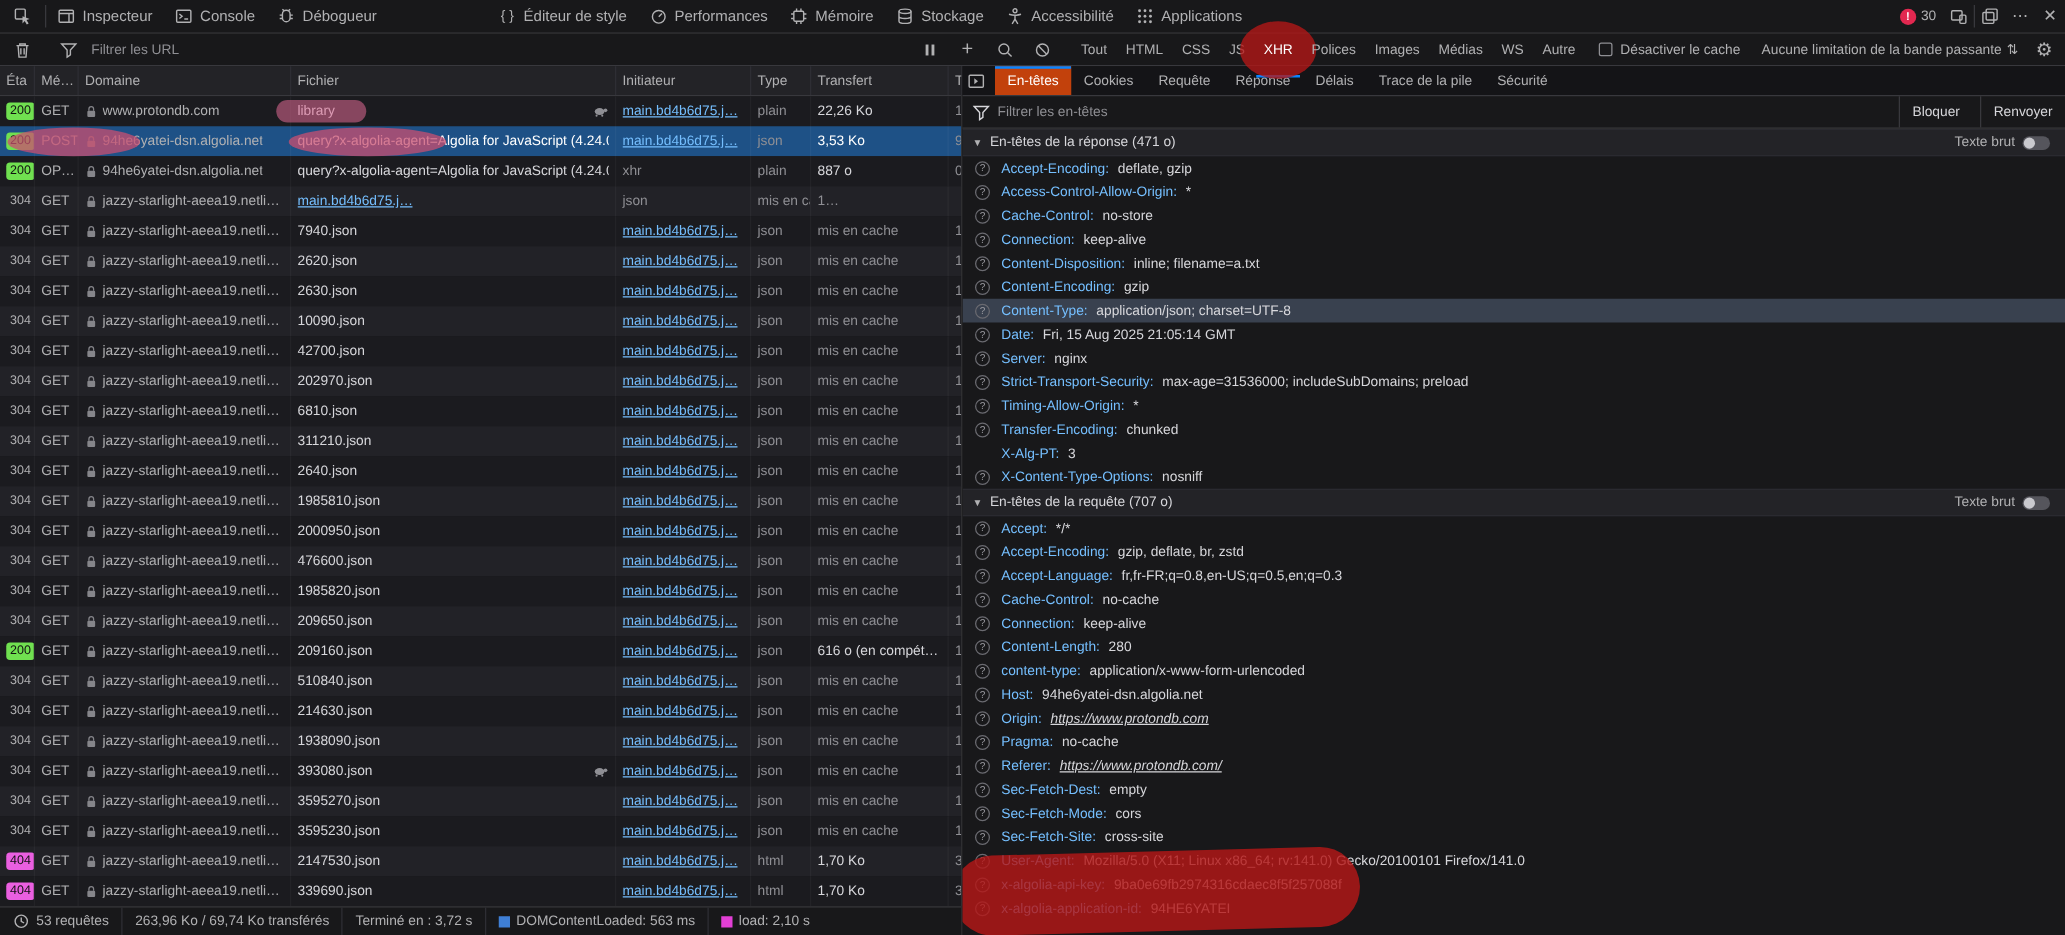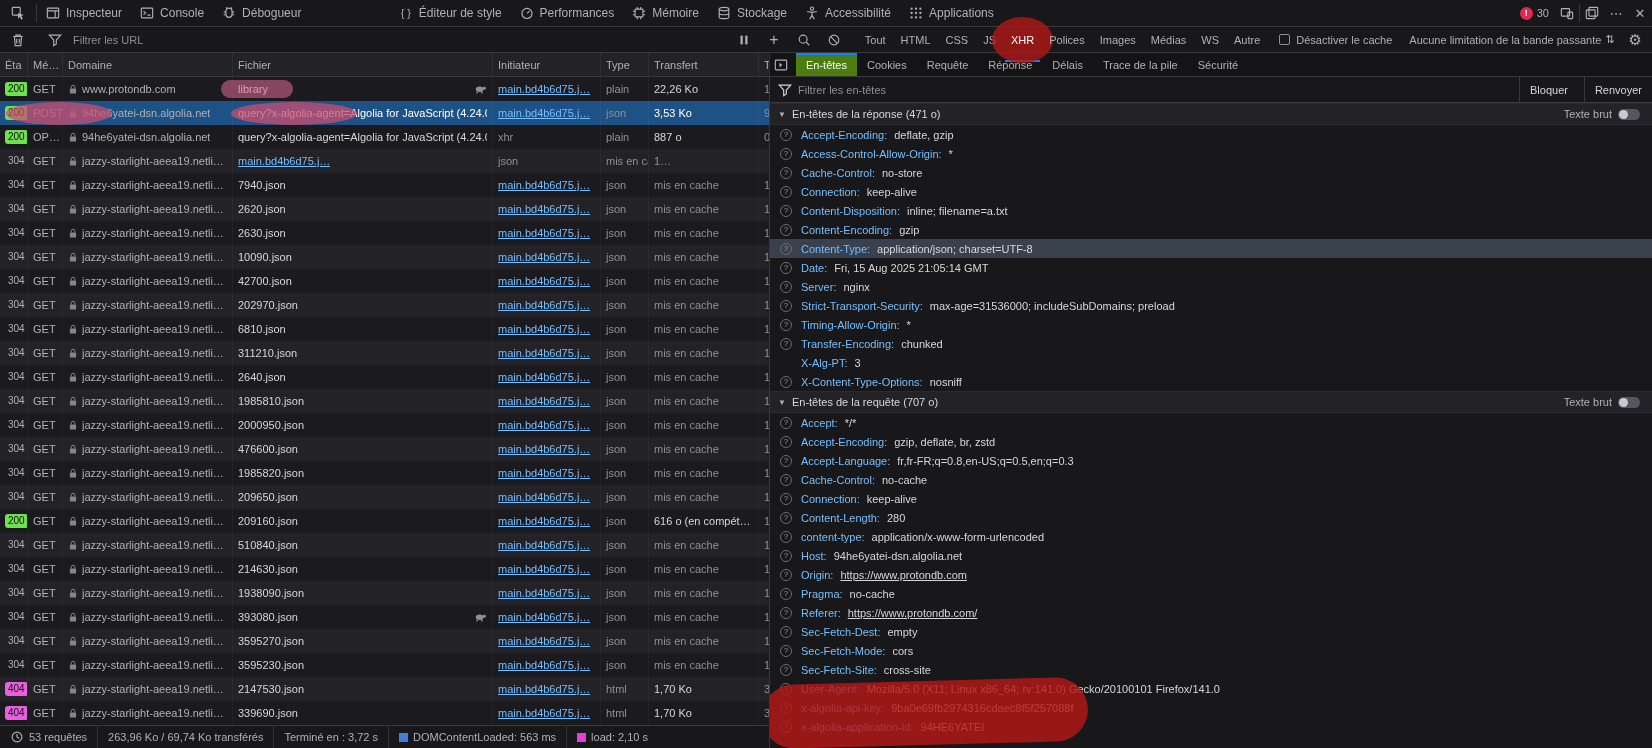--- a/index.html
+++ b/index.html
@@ -75,42 +75,42 @@
   .sb-item:last-child { border-right:none; }
   .sq { width:9px; height:9px; flex:none; }
   .sq.dcl { background:var(--dcl); }
   .sq.load { background:var(--loadc); }
 
   
   .right { flex:1; display:flex; flex-direction:column; min-width:0; min-height:0; background:#18181a; }
   .dtabs { height:24px; flex:none; background:#141417; border-bottom:1px solid #38383d; display:flex; align-items:stretch; gap:2px; padding-left:4px; }
   .panetg { display:flex; align-items:center; margin-right:6px; color:#b1b1b3; }
   .dtab { display:flex; align-items:center; padding:0 10px; color:#b1b1b3; white-space:nowrap; cursor:default; }
-  .dtab.active { color:#fff; box-shadow: inset 0 2px 0 var(--accent); background:#4d7c0f; }
+  .dtab.active { color:#fff; box-shadow: inset 0 2px 0 var(--accent); background:#c2410c; }
   .dfilter { height:26px; flex:none; border-bottom:1px solid #38383d; display:flex; align-items:center; padding-left:8px; gap:6px; }
   .dfilter input { background:transparent; border:none; outline:none; color:#d7d7db; font-size:11px; flex:1; min-width:10px; }
   .dfilter input::placeholder { color:#8f8f94; }
   .dbtn { height:100%; display:flex; align-items:center; padding:0 10px; border-left:1px solid #38383d; color:#d7d7db; cursor:default; white-space:nowrap; }
 
   .dbody { position:relative; flex:1; overflow:hidden; }
   .sechead { height:22px; background:#232327; border-top:1px solid #2a2a30; border-bottom:1px solid #2a2a30;
              display:flex; align-items:center; padding:0 8px; color:#d7d7db; }
   .sechead .tri { font-size:8px; color:#b1b1b3; margin-right:6px; }
   .sechead .st { flex:1; white-space:nowrap; overflow:hidden; }
   .rawlbl { color:#b1b1b3; margin-right:6px; white-space:nowrap; }
   .pill { width:22px; height:11px; border-radius:6px; background:#55555c; position:relative; margin-right:4px; flex:none; }
   .pill::before { content:""; position:absolute; left:1px; top:1px; width:9px; height:9px; border-radius:50%; background:#c9c9ce; }
   .hrow { height:19px; display:flex; align-items:center; padding-left:10px; white-space:nowrap; overflow:hidden; }
   .hrow.hl { background:var(--hl); }
   .qic { width:12px; height:12px; border:1px solid #6a6a70; border-radius:50%; color:#9a9aa0; font-size:8px;
          display:flex; align-items:center; justify-content:center; flex:none; margin-right:9px; }
   .qspace { width:21px; flex:none; }
   .hname { color:var(--link); }
   .hval { color:#d7d7db; margin-left:7px; }
-  .hval.vlink { text-decoration:underline; }
+  .hval.vlink { text-decoration:underline; font-style:italic; }
   .blob { position:absolute; left:-8px; top:578px; width:326px; height:64px; border-radius:54px;
           background:var(--marker-red); opacity:.82; transform:rotate(-1.5deg); pointer-events:none; }
 </style>
 </head>
 <body>
 
 <div class="devtools">
 
   <div class="tabbar">
     <div class="edge">

